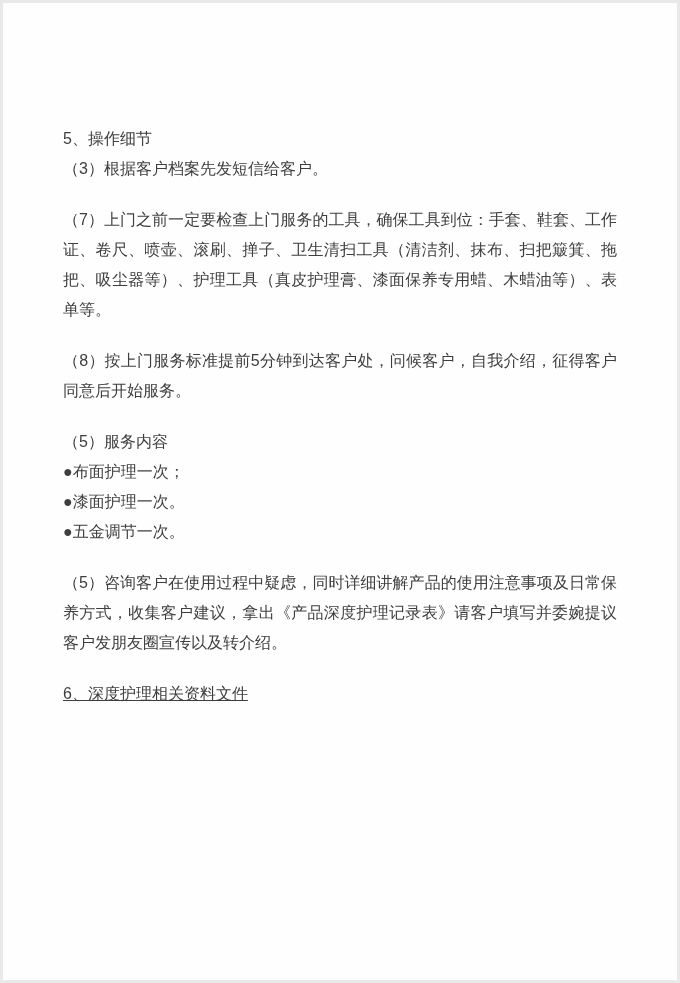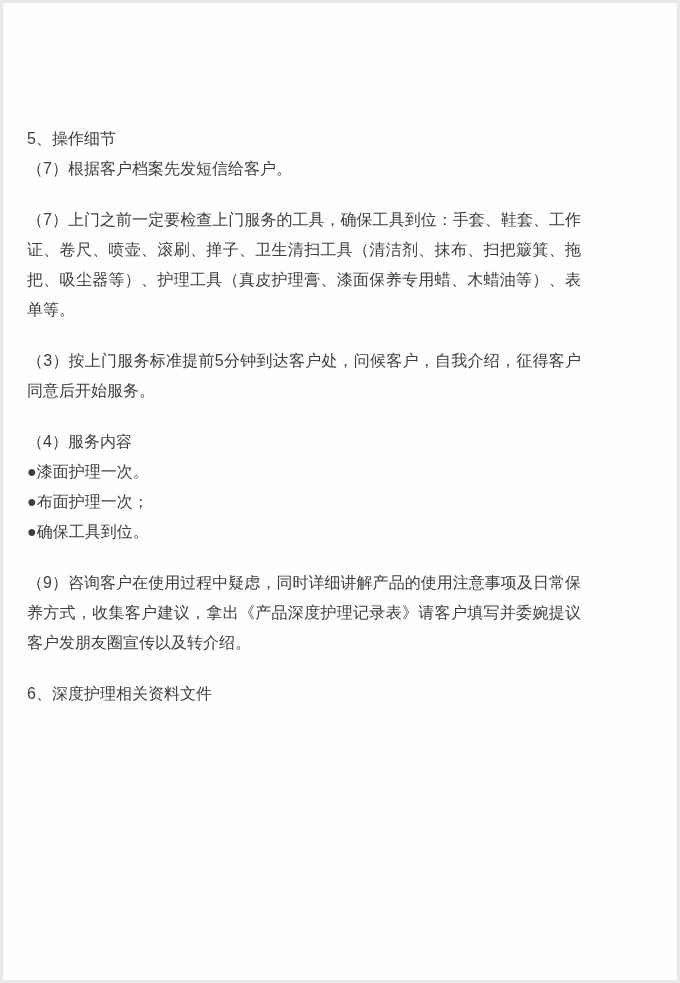--- a/index.html
+++ b/index.html
@@ -12,59 +12,59 @@
     width:680px;height:983px;position:relative;
     background:var(--frame-color);
     font-family:"Liberation Sans","DejaVu Sans",sans-serif;
     overflow:hidden;
   }
   .page{
     position:absolute;left:3px;top:3px;width:674px;height:977px;
     background:var(--page-bg);
   }
   .content{
-    padding:121px 60px 0 24px;
+    padding:121px 60px 0 60px;
     width:554px;
     font-size:16px;
     line-height:30px;
     color:var(--text-color);
     text-align:justify;
   }
   .block{margin:0 0 21px 0;}
   .block p{margin:0;padding:0;}
-  .block.final-heading{margin-top:4px;margin-bottom:7px;}
+  .block.final-heading{margin-top:4px;margin-bottom:7px;text-decoration:underline;}
 </style>
 </head>
 <body>
 
 <div class="page">
   <div class="content">
 
     <div class="block">
       <p>5、操作细节</p>
-      <p>（7）根据客户档案先发短信给客户。</p>
+      <p>（3）根据客户档案先发短信给客户。</p>
     </div>
 
     <div class="block">
       <p>（7）上门之前一定要检查上门服务的工具，确保工具到位：手套、鞋套、工作证、卷尺、喷壶、滚刷、掸子、卫生清扫工具（清洁剂、抹布、扫把簸箕、拖把、吸尘器等）、护理工具（真皮护理膏、漆面保养专用蜡、木蜡油等）、表单等。</p>
     </div>
 
     <div class="block">
-      <p>（3）按上门服务标准提前5分钟到达客户处，问候客户，自我介绍，征得客户同意后开始服务。</p>
+      <p>（8）按上门服务标准提前5分钟到达客户处，问候客户，自我介绍，征得客户同意后开始服务。</p>
     </div>
 
     <div class="block">
-      <p>（4）服务内容</p>
+      <p>（5）服务内容</p>
+      <p>●布面护理一次；</p>
       <p>●漆面护理一次。</p>
-      <p>●布面护理一次；</p>
-      <p>●确保工具到位。</p>
+      <p>●五金调节一次。</p>
     </div>
 
     <div class="block">
-      <p>（9）咨询客户在使用过程中疑虑，同时详细讲解产品的使用注意事项及日常保养方式，收集客户建议，拿出《产品深度护理记录表》请客户填写并委婉提议客户发朋友圈宣传以及转介绍。</p>
+      <p>（5）咨询客户在使用过程中疑虑，同时详细讲解产品的使用注意事项及日常保养方式，收集客户建议，拿出《产品深度护理记录表》请客户填写并委婉提议客户发朋友圈宣传以及转介绍。</p>
     </div>
 
 
     <div class="block final-heading">
       <p>6、深度护理相关资料文件</p>
     </div>
 
   </div>
 </div>
 

